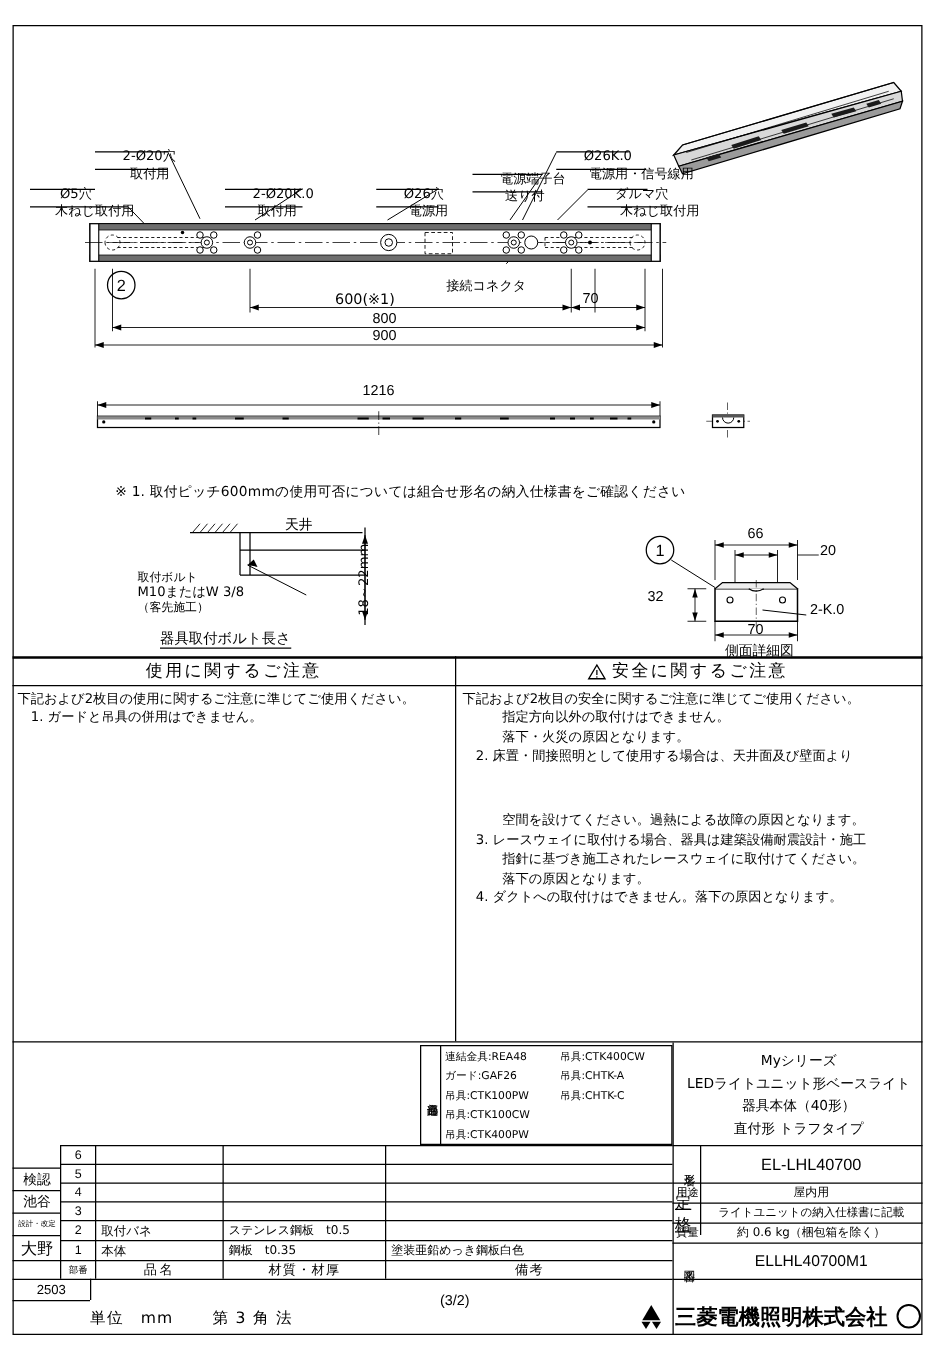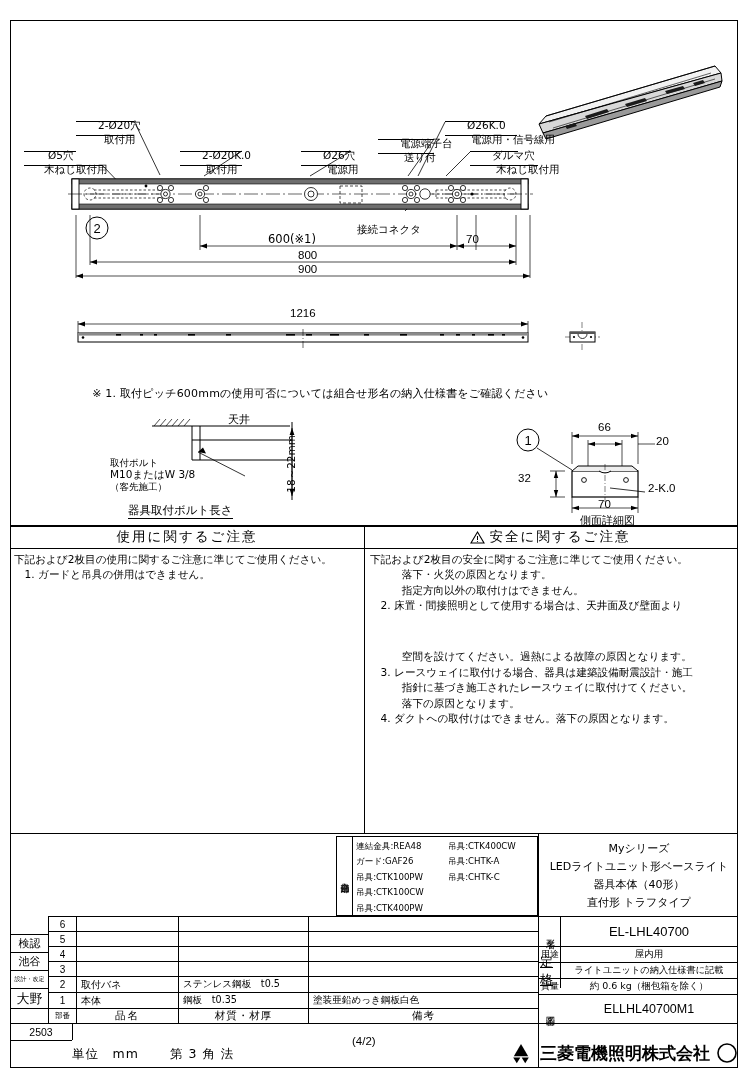--- a/index.html
+++ b/index.html
@@ -375,22 +375,22 @@
   <div class="abs ctr" style="left:366px;top:526px;width:368px;height:22px;">
     <svg width="15" height="13" style="margin-right:5px;">
       <path d="M7.5 1 L14 12 L1 12 Z" fill="none" stroke="#000" stroke-width="1.1"></path>
       <line x1="7.5" y1="5" x2="7.5" y2="9" stroke="#000" stroke-width="1"></line>
       <circle cx="7.5" cy="10.5" r="0.6" fill="#000"></circle>
     </svg>
     <span class="jp" style="font-size:13.5px;letter-spacing:2px;">安全に関するご注意</span>
   </div>
   <div class="abs" style="left:370px;top:552px;width:364px;">
     <div class="jp" style="font-size:10.6px;line-height:1.45;">下記および2枚目の安全に関するご注意に準じてご使用ください。</div>
+    <div class="jp" style="font-size:10.6px;line-height:1.45;">　　　指定方向以外の取付けはできません。</div>
     <div class="jp" style="font-size:10.6px;line-height:1.45;">　　　落下・火災の原因となります。</div>
-    <div class="jp" style="font-size:10.6px;line-height:1.45;">　　　指定方向以外の取付けはできません。</div>
     <div class="jp" style="font-size:10.6px;line-height:1.45;">　2. 床置・間接照明として使用する場合は、天井面及び壁面より</div>
     <div class="jp" style="font-size:10.6px;line-height:1.45;margin-top:36px;">　　　空間を設けてください。過熱による故障の原因となります。</div>
     <div class="jp" style="font-size:10.6px;line-height:1.45;">　3. レースウェイに取付ける場合、器具は建築設備耐震設計・施工</div>
     <div class="jp" style="font-size:10.6px;line-height:1.45;">　　　指針に基づき施工されたレースウェイに取付けてください。</div>
     <div class="jp" style="font-size:10.6px;line-height:1.45;">　　　落下の原因となります。</div>
     <div class="jp" style="font-size:10.6px;line-height:1.45;">　4. ダクトへの取付けはできません。落下の原因となります。</div>
   </div>
 
   <div class="bx" style="left:336px;top:836px;width:202px;height:80px;"></div>
   <div class="ln vl" style="left:352px;top:836px;height:80px;"></div>
@@ -540,21 +540,21 @@
     </div>
   <div class="abs ctr jp" style="left:179px;top:1009px;width:129px;height:14px;font-size:10.5px;letter-spacing:1px;">
       <span>材質・材厚</span>
     </div>
   <div class="abs ctr jp" style="left:309px;top:1009px;width:229px;height:14px;font-size:10.5px;letter-spacing:1px;">
       <span>備考</span>
     </div>
 
   <div class="abs jp" style="left:72px;top:1046px;font-size:12.5px;letter-spacing:1px;"><span>単位　mm</span></div>
   <div class="abs jp" style="left:170px;top:1046px;font-size:12.5px;letter-spacing:1px;"><span>第 3 角 法</span></div>
-  <div class="abs" style="left:352px;top:1035px;font-size:11.5px;"><span>(4/2)</span></div>
+  <div class="abs" style="left:352px;top:1035px;font-size:11.5px;"><span>(3/2)</span></div>
 
   <div class="abs" style="left:508px;top:1040px;width:230px;height:26px;display:flex;align-items:center;">
     <svg width="26" height="22" style="margin-right:6px;">
       <g fill="#000">
         <path d="M13 2 L20.2 14.2 L5.8 14.2 Z"></path>
         <path d="M5.2 15.4 L12.4 15.4 L8.8 21.2 Z"></path>
         <path d="M13.6 15.4 L20.8 15.4 L17.2 21.2 Z"></path>
       </g>
     </svg>
     <span class="jp" style="font-size:17px;font-weight:bold;letter-spacing:0px;">三菱電機照明株式会社</span>

